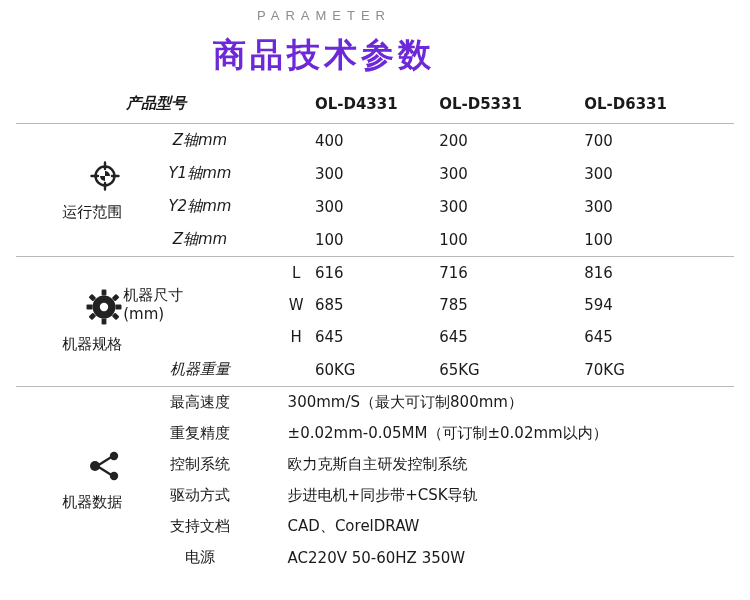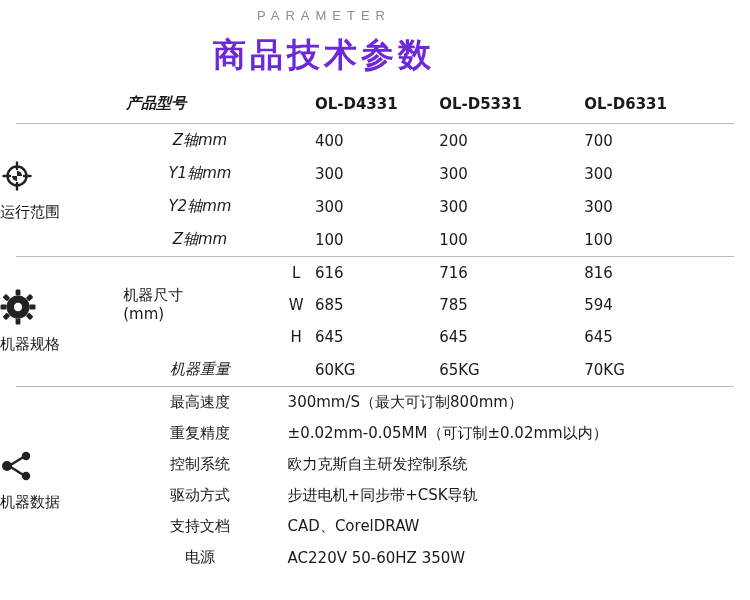--- a/index.html
+++ b/index.html
@@ -77,21 +77,21 @@
     margin: 0 16px;
   }
 
   .icon-cell {
     text-align: center;
     padding: 6px 0;
   }
   .icon-wrap {
     display: flex;
     flex-direction: column;
-    align-items: flex-start;
+    align-items: flex-end;
     justify-content: center;
     gap: 10px;
   }
   .icon-glyph svg { display: block; }
   .icon-text {
     font-size: 15px;
     color: #1a1a1a;
     font-family: "DejaVu Sans", sans-serif;
   }
 

